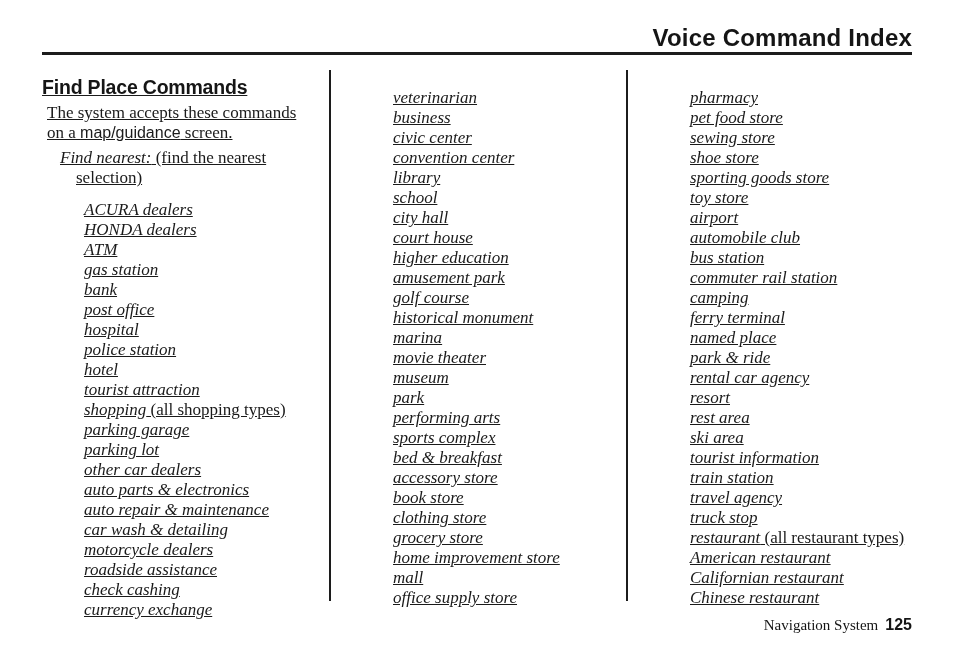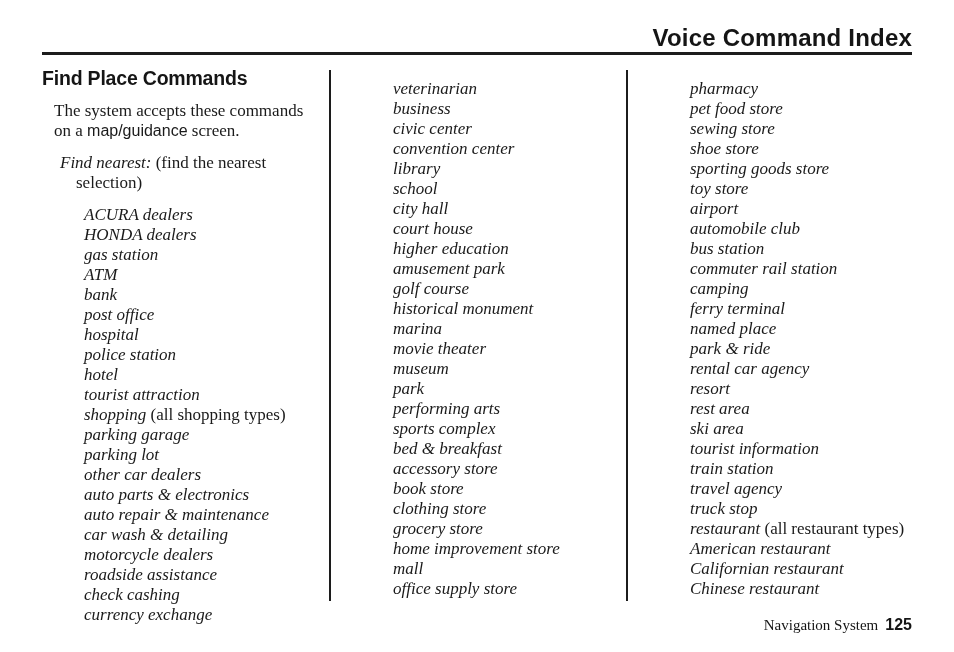--- a/index.html
+++ b/index.html
@@ -45,21 +45,22 @@
   
   .columns {
     position: absolute;
     left: 0;
     top: 64px;
     right: 0;
     height: 536px;
   }
   .col {
     position: absolute;
-    top: 3px;
+    top: 12px;
+    text-decoration: underline;
   }
   .col-1 { left: 42px;  width: 280px; }
   .col-2 { left: 381px; width: 240px; }
   .col-3 { left: 678px; width: 268px; }
 
   .divider {
     position: absolute;
     top: 6px;
     width: 2px;
     height: 531px;
@@ -77,21 +78,21 @@
     color: #151515;
     margin: 0 0 2px 0;
     letter-spacing: -0.2px;
   }
 
   
   .intro {
     font-size: 17px;
     line-height: 20px;
     color: #1a1a1a;
-    margin: 12px;
+    margin: 5px;
   }
   .intro .sans {
     font-family: "Liberation Sans", "DejaVu Sans", sans-serif;
     font-size: 16px;
   }
 
   
   .cmd-group {
     margin-top: 2px;
   }
@@ -168,22 +169,22 @@
       <p class="intro"><span>The system accepts these commands on a </span><span class="sans">map/guidance</span><span> screen.</span></p>
 
       <div class="cmd-group">
         <div class="cmd-lead"><span class="ital">Find nearest:</span><span> (find the nearest</span></div>
         <div class="cmd-lead-cont">selection)</div>
       </div>
 
       <ul class="cmd-list indented">
           <li><span>ACURA dealers</span></li>
           <li><span>HONDA dealers</span></li>
+          <li><span>ATM</span></li>
           <li><span>gas station</span></li>
-          <li><span>ATM</span></li>
           <li><span>bank</span></li>
           <li><span>post office</span></li>
           <li><span>hospital</span></li>
           <li><span>police station</span></li>
           <li><span>hotel</span></li>
           <li><span>tourist attraction</span></li>
           <li><span>shopping</span><span class="note"> (all shopping types)</span></li>
           <li><span>parking garage</span></li>
           <li><span>parking lot</span></li>
           <li><span>other car dealers</span></li>

